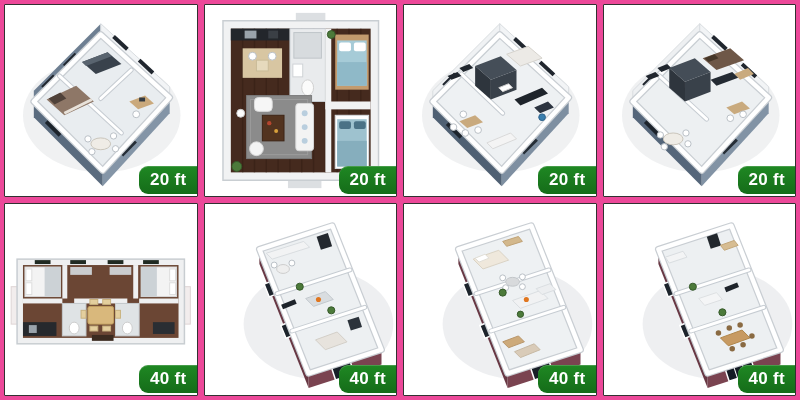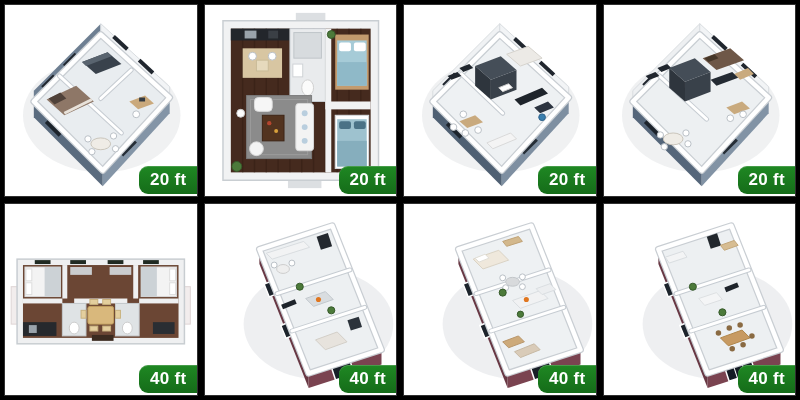--- a/index.html
+++ b/index.html
@@ -1,18 +1,18 @@
 <!DOCTYPE html>
 <html><head>
 <meta charset="utf-8">
 <style>
   html,body{margin:0;padding:0;background:#ffffff;width:800px;height:400px;
     font-family:"Liberation Sans",sans-serif;}
   .board{display:grid;grid-template-columns:repeat(4,1fr);grid-template-rows:repeat(2,1fr);
-    gap:6px;padding:4px;width:800px;height:400px;box-sizing:border-box;background:#000000;}
+    gap:6px;padding:4px;width:800px;height:400px;box-sizing:border-box;background:#ec4899;}
   .tile{position:relative;border:1.5px solid #313131;border-radius:1px;background:#fff;
     margin:0;overflow:hidden;}
   .tile svg{position:absolute;inset:0;width:100%;height:100%;}
   .badge{position:absolute;right:0;bottom:2px;z-index:2;
     background:linear-gradient(#1f8823,#156c19);color:#fff;font-weight:bold;font-size:17px;
     line-height:1;padding:5px 10px 6px 11px;border-radius:9px 0 0 9px;letter-spacing:.3px;
     box-shadow:inset 0 1px 0 rgba(255,255,255,.18);}
   
   .capU{stroke:#c9ced3;stroke-width:7;fill:none;stroke-linejoin:round;}
   .capW{stroke:#ffffff;stroke-width:4.5;fill:none;stroke-linejoin:round;}

